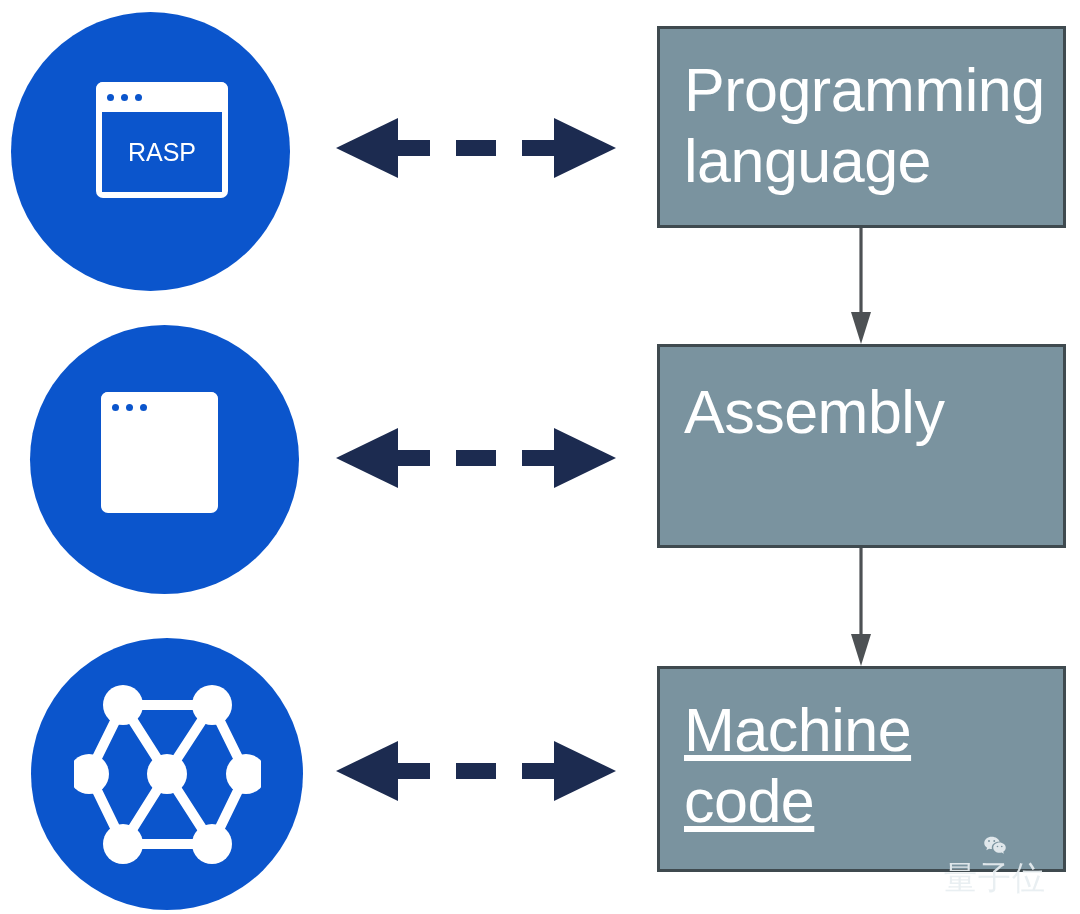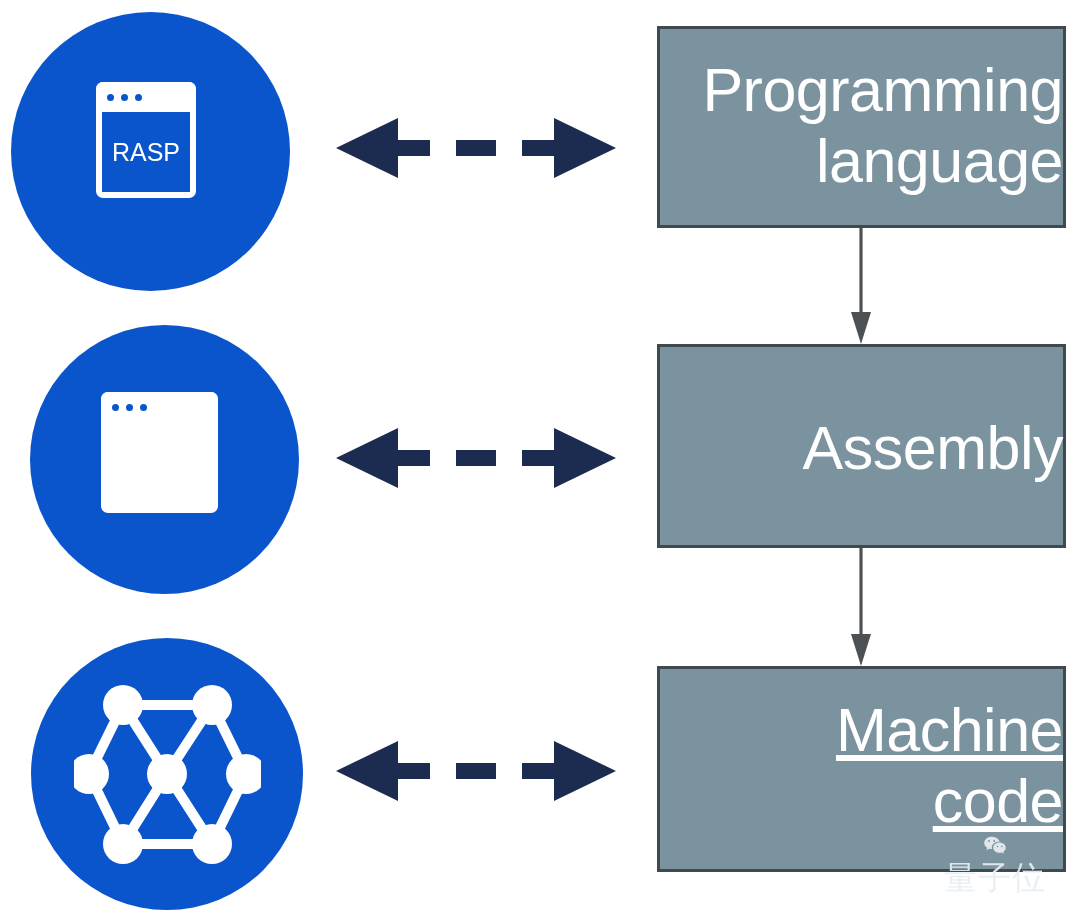--- a/index.html
+++ b/index.html
@@ -31,21 +31,21 @@
   
   .win-icon {
     position: absolute;
     box-sizing: border-box;
     background: #ffffff;
     border-radius: 7px;
     overflow: hidden;
     display: flex;
     flex-direction: column;
   }
-  #win-rasp  { left: 96px;  top: 82px;  width: 100px; height: 116px; }
+  #win-rasp  { left: 96px;  top: 82px;  width: 132px; height: 116px; }
   #win-craft { left: 101px; top: 392px; width: 117px; height: 121px; }
   .win-titlebar {
     height: 30px;
     flex: 0 0 auto;
     display: flex;
     align-items: center;
     gap: 7px;
     padding-left: 11px;
     background: #ffffff;
   }
@@ -95,23 +95,23 @@
     background: #7a939f;
     border: 3px solid #3f4a4f;
     color: #ffffff;
     font-size: 61px;
     line-height: 1.17;
     font-weight: 400;
     padding: 26px 0 0 24px;
     letter-spacing: -0.5px;
   }
   #box-programming { left: 657px; top: 26px;  width: 409px; height: 202px; }
-  #box-assembly    { left: 657px; top: 344px; width: 409px; height: 204px; padding-top: 66px; }
+  #box-assembly    { left: 657px; top: 344px; width: 409px; height: 204px; padding-top: 30px; }
   #box-machine     { left: 657px; top: 666px; width: 409px; height: 206px; text-decoration: underline; }
-  .stage-box .box-text { display: block; white-space: pre-line; text-align: right; }
+  .stage-box .box-text { display: block; white-space: pre-line; }
 
   
   .connector {
     position: absolute;
     width: 26px;
     left: 848px;
   }
   #connector-1 { top: 228px; height: 117px; }
   #connector-2 { top: 548px; height: 119px; }
 

